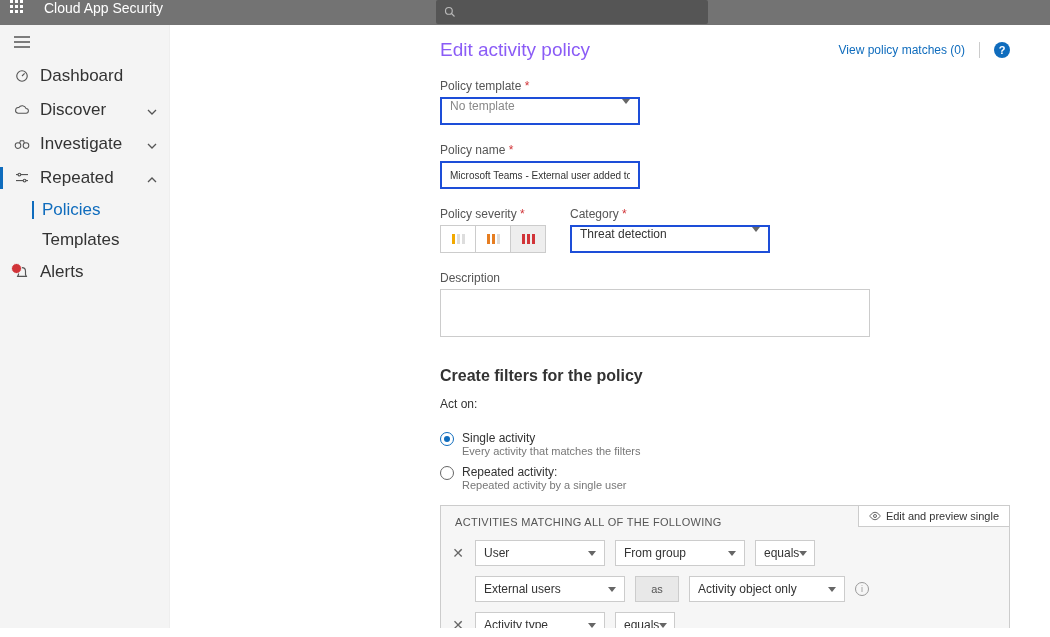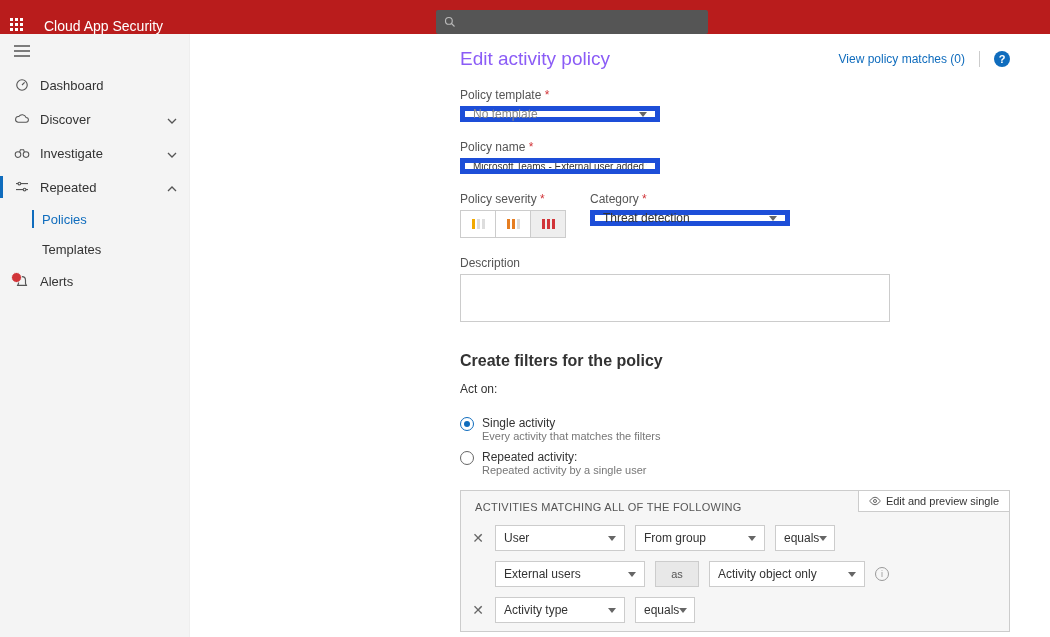--- a/index.html
+++ b/index.html
@@ -1,24 +1,24 @@
 <!DOCTYPE html>
 <html><head>
 <meta charset="utf-8">
 <style>
 * { box-sizing: border-box; margin: 0; padding: 0; }
 body { font-family: "Segoe UI", Arial, sans-serif; font-size: 13px; color: #333; background: #fff; }
-.topbar { height: 34px; background: #b91c1c; display: flex; align-items: flex-end; padding: 0 10px; color: #fff; }
+.topbar { height: 25px; background: #737373; display: flex; align-items: flex-start; padding: 0 10px; color: #fff; }
 .waffle { width: 16px; height: 16px; display: grid; grid-template-columns: repeat(3,3px); grid-template-rows: repeat(3,3px); gap: 2px; margin-right: 18px; cursor: pointer; }
 .waffle span { background: #fff; width: 3px; height: 3px; }
 .topbar-title { font-size: 14px; font-weight: 400; }
 .search-box { margin-left: auto; margin-right: auto; transform: translateX(-30px); width: 272px; height: 24px; background: #555; border-radius: 2px; display: flex; align-items: center; padding: 0 8px; }
 .search-box svg { fill: #bbb; }
 .layout { display: flex; height: calc(100vh - 34px); }
-.sidebar { width: 190px; background: #f4f4f4; border-right: 1px solid #eee; font-size: 13px; color: #333; }
+.sidebar { width: 170px; background: #f4f4f4; border-right: 1px solid #eee; font-size: 17px; color: #333; }
 .hamburger-row { height: 34px; display:flex; align-items:center; padding-left: 14px; }
 .nav-item { display:flex; align-items:center; height:34px; padding: 0 12px 0 14px; cursor:pointer; position:relative; }
 .nav-item .nav-icon { width:16px; margin-right:10px; display:flex; align-items:center; justify-content:center; }
 .nav-item .chev { margin-left:auto; }
 .nav-item.active::before { content:""; position:absolute; left:0; top:6px; bottom:6px; width:3px; background:#0f6cbd; }
 .nav-sub { padding-left: 42px; height:30px; display:flex; align-items:center; cursor:pointer; position:relative; }
 .nav-sub.active { color:#0f6cbd; }
 .nav-sub.active::before { content:""; position:absolute; left:32px; top:6px; bottom:6px; width:2px; background:#0f6cbd; }
 .alert-badge { position:relative; }
 .alert-badge::after { content:""; position:absolute; width:9px; height:9px; background:#d13438; border-radius:50%; left:-3px; top:-2px; border:1px solid #f4f4f4; }
@@ -27,21 +27,21 @@
 .page-head { display:flex; align-items:center; margin-bottom: 18px; }
 .page-title { font-size: 19px; font-weight: 400; color:#8b5cf6; }
 .head-right { margin-left:auto; display:flex; align-items:center; gap:14px; }
 .link { color:#0f6cbd; font-size:12px; cursor:pointer; }
 .help-circle { width:16px; height:16px; border-radius:50%; background:#0f6cbd; color:#fff; font-size:11px; font-weight:bold; display:flex; align-items:center; justify-content:center; cursor:pointer; }
 .sep-v { width:1px; height:16px; background:#ccc; }
 .field-label { font-size:12px; color:#555; margin-bottom:4px; }
 .req::after { content:" *"; color:#d13438; }
 .row { margin-bottom: 18px; }
 .row-flex { display:flex; gap:24px; }
-.select-fake, .input-text { border:5px solid #1d4ed8; height:16px; font-size:12px; padding: 0 8px; background:#fff; display:flex; align-items:center; color:#333; }
+.select-fake, .input-text { border:2px solid #1d4ed8; height:28px; font-size:12px; padding: 0 8px; background:#fff; display:flex; color:#333; }
 .select-fake { justify-content:space-between; cursor:pointer; }
 .select-fake.placeholder { color:#888; }
 .chevron-down { border-left:4px solid transparent; border-right:4px solid transparent; border-top:5px solid #666; }
 .severity-group { display:flex; }
 .sev-btn { width:36px; height:28px; border:1px solid #ccc; margin-left:-1px; display:flex; align-items:center; justify-content:center; cursor:pointer; background:#fff; }
 .sev-btn:first-child { margin-left:0; }
 .sev-btn.selected { background:#eee; }
 .sev-bars { display:flex; gap:2px; }
 .sev-bars span { width:3px; height:10px; background:#ddd; }
 .sev-bars.low span:nth-child(1) { background:#f2a900; }

